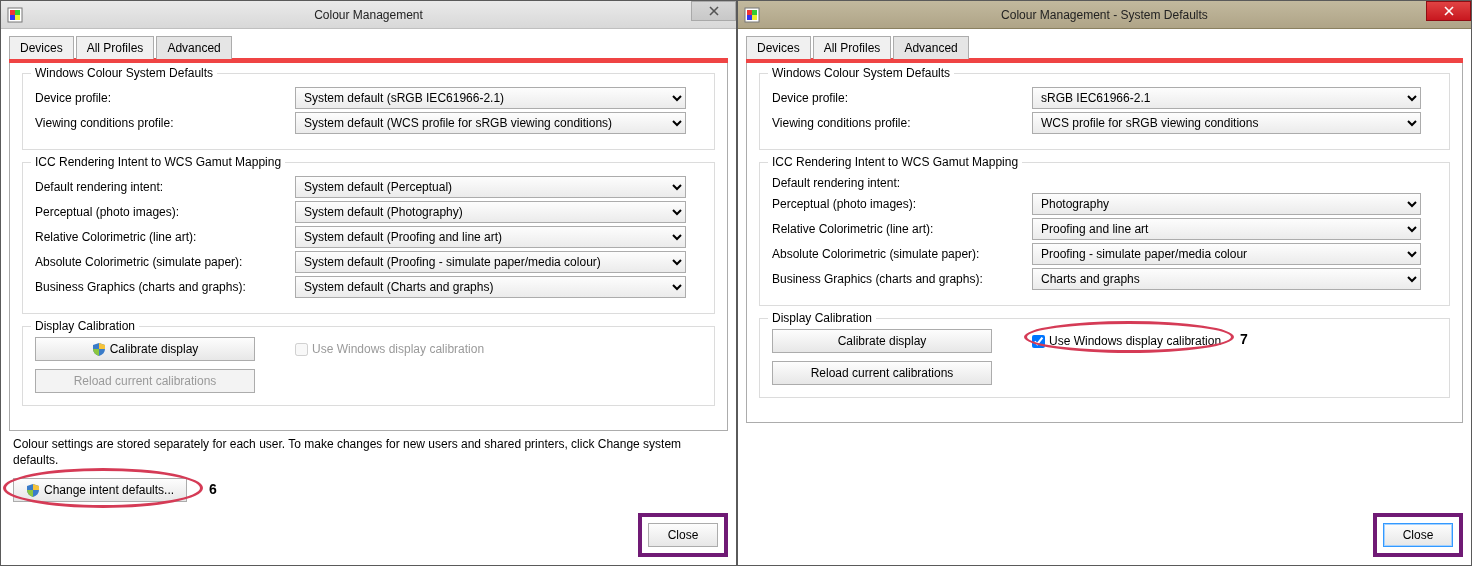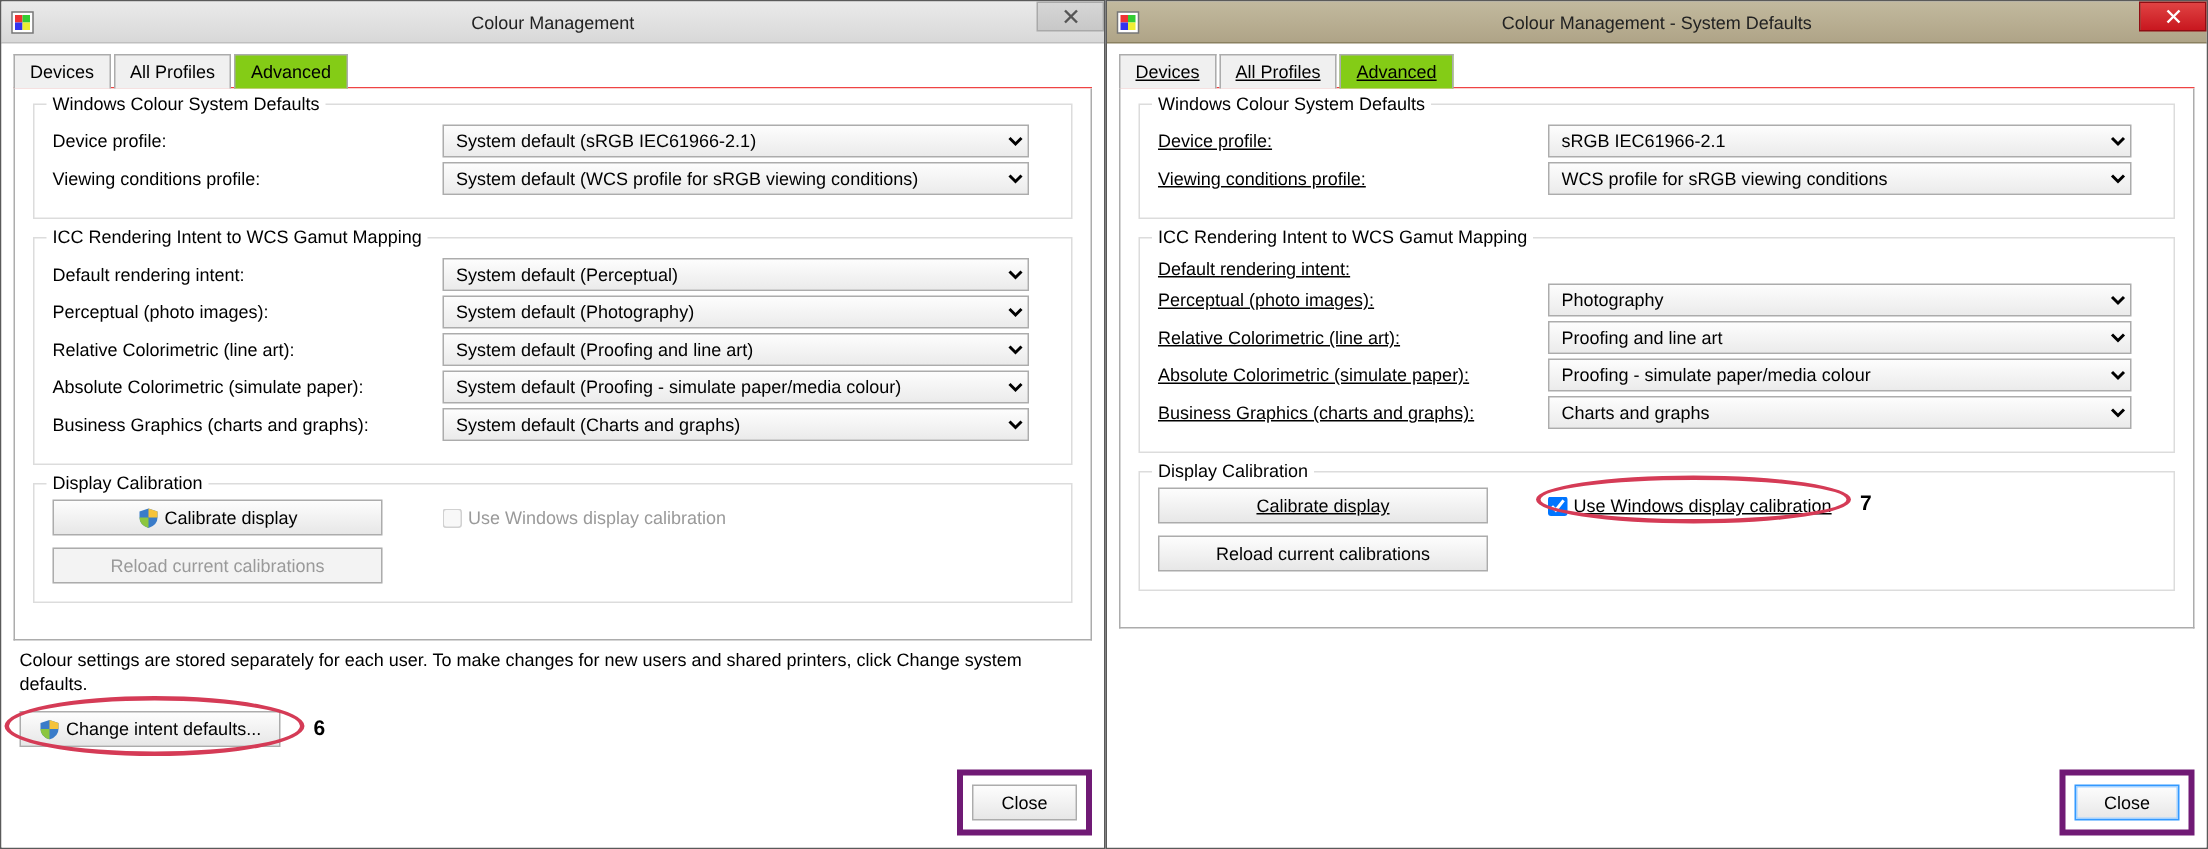--- a/index.html
+++ b/index.html
@@ -1,32 +1,32 @@
 <!DOCTYPE html>
 <html><head>
 <meta charset="utf-8">
 <style>
   * { box-sizing: border-box; margin: 0; padding: 0; }
   body { font-family: "Segoe UI", Tahoma, sans-serif; font-size: 12px; background: #fff; color: #000; display: flex; }
   .window { border: 1px solid #5a5a5a; display: flex; flex-direction: column; }
   .w1 { width: 737px; height: 566px; }
-  .w2 { width: 735px; height: 566px; text-decoration: underline; }
+  .w2 { width: 735px; height: 566px; }
   .titlebar { height: 28px; display: flex; align-items: center; padding-left: 6px; position: relative; }
   .tb1 { background: linear-gradient(#eaeaea, #d8d8d8); border-bottom: 1px solid #bfbfbf; }
   .tb2 { background: linear-gradient(#c2b99e, #afa487); border-bottom: 1px solid #8a8060; }
   .titlebar .icon { width: 16px; height: 16px; margin-right: 6px; }
   .tbtitle { position: absolute; left: 0; right: 0; text-align: center; font-size: 12px; color: #222; pointer-events: none; }
   .closebtn { position: absolute; right: 0; top: 0; width: 45px; height: 20px; display: flex; align-items: center; justify-content: center; cursor: pointer; }
   .close-gray { background: linear-gradient(#d6d6d6,#c8c8c8); border: 1px solid #a9a9a9; color:#555;}
   .close-red { background: linear-gradient(#e04343,#c8171f); border: 1px solid #8f0d13; color:#fff;}
   .closebtn svg { display:block; }
   .body { flex: 1; padding: 6px 8px 8px 8px; background: #fff; display: flex; flex-direction: column; }
-  .tabs { display: flex; border-bottom: 1px solid #ef4444; margin-bottom: 0; }
+  .tabs { display: flex; border-bottom: 5px solid #ef4444; margin-bottom: 0; }
   .tab { padding: 4px 10px; border: 1px solid #acacac; border-bottom: none; background: #f0f0f0; margin-right: 2px; cursor: pointer; position: relative; top: 1px; }
-  .tab.active { background: #84cc16; }
+  .tab.active { background: #e5e5e5; }
   .tabpanel { border: 1px solid #acacac; border-top: none; padding: 10px 12px 12px 12px; flex: 0 0 auto; background: #fff; }
   .fieldset { border: 1px solid #dcdcdc; padding: 10px 28px 12px 12px; margin-bottom: 12px; position: relative; }
   .legend { position: absolute; top: -8px; left: 8px; background: #fff; padding: 0 4px; font-size: 12px; color: #000; }
   .row { display: flex; align-items: center; margin: 3px 0; }
   .lbl { width: 260px; font-size: 12px; color: #000; }
   .sel { flex: 1; }
   select { width: 100%; height: 22px; border: 1px solid #acacac; background: linear-gradient(#fdfdfd,#ebebeb); font-size: 12px; padding: 0 4px;}
   .btn { height: 24px; border: 1px solid #acacac; background: linear-gradient(#fdfdfd,#e7e7e7); font-size: 12px; padding: 0 12px; cursor: pointer; display: inline-flex; align-items: center; justify-content: center; gap:4px;}
   .btn.disabled { color: #9a9a9a; background: #f3f3f3; cursor: default; }
   .btn.wide { width: 220px; justify-content: center; }

